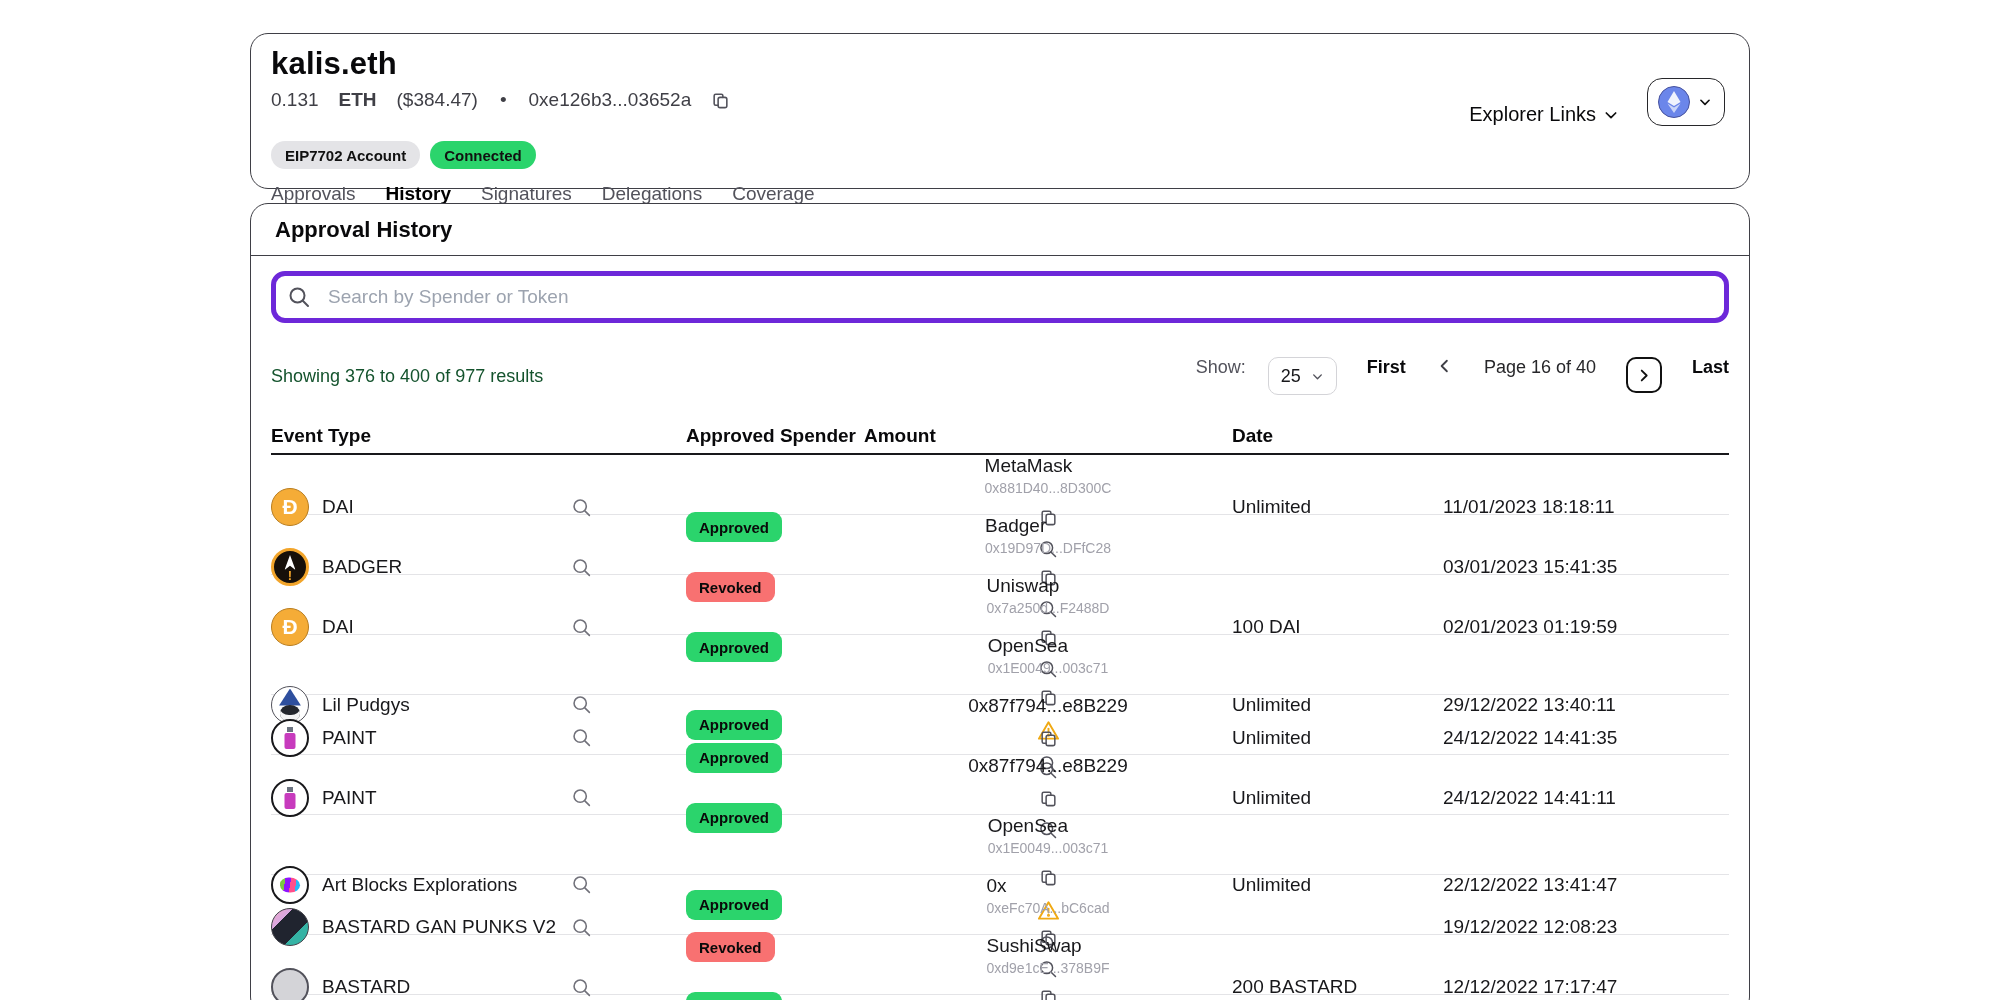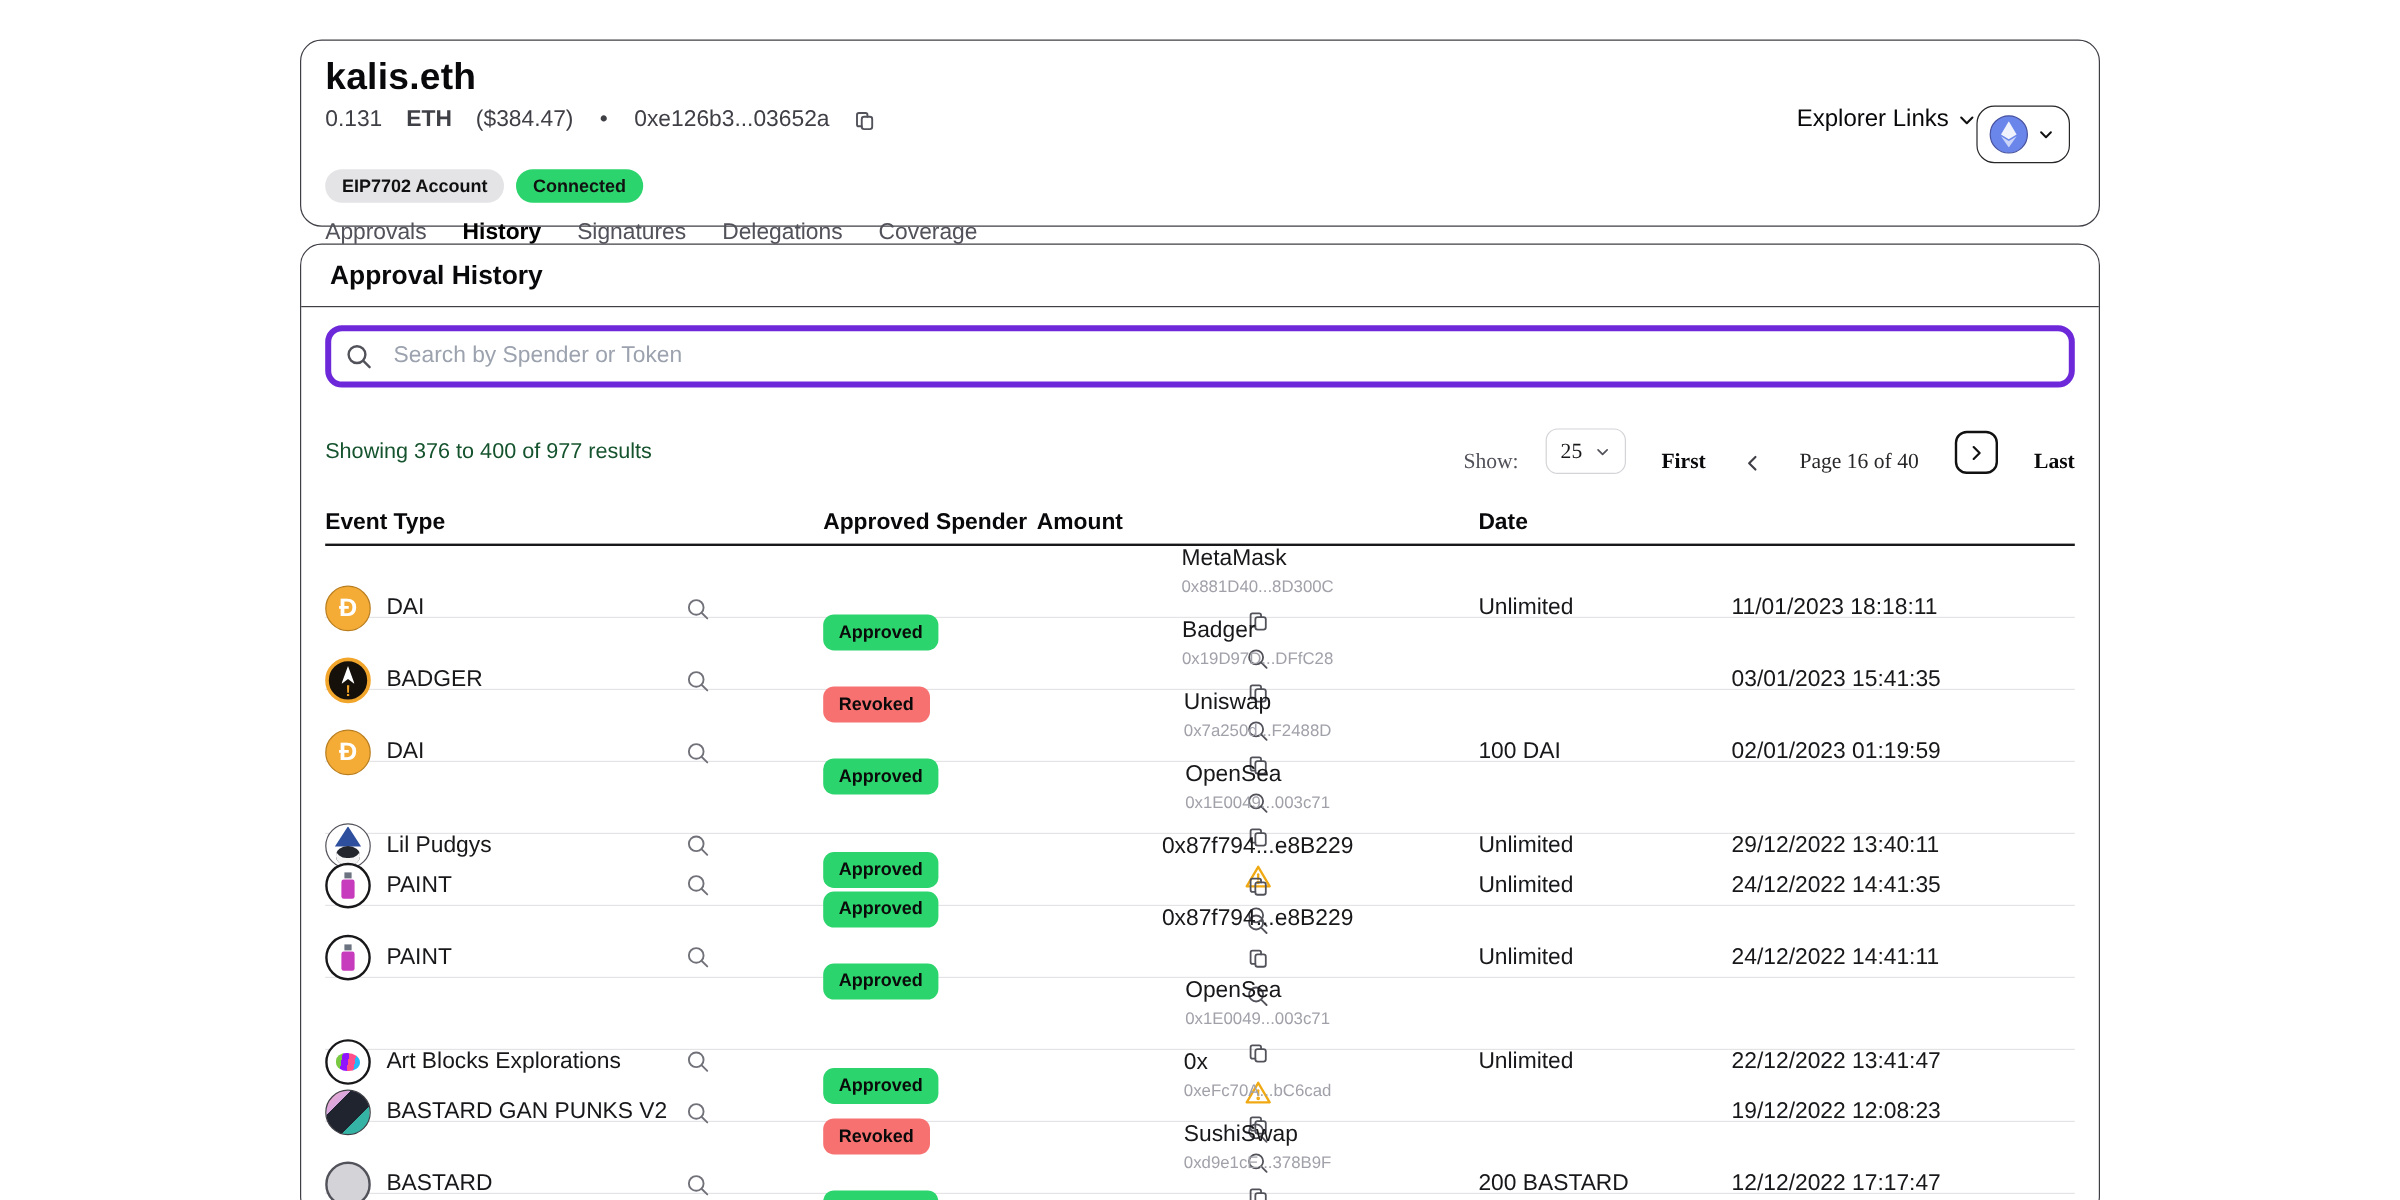--- a/index.html
+++ b/index.html
@@ -22,42 +22,42 @@
   .subtitle .sep { margin:0 2px; }
   .icon-btn { background:none; border:none; padding:0; cursor:pointer; display:inline-flex; align-items:center; color:#52525b; }
   .badges { margin-top:10px; display:flex; gap:10px; }
   .badge { height:28px; padding:12px 14px; border-radius:14px; display:inline-flex; align-items:center;
            font-size:15px; font-weight:700; color:#111;margin-top:20px; }
   .badge.neutral { background:var(--badge-gray,#e4e4e7); }
   .badge.success { background:var(--green,#2bd46c); }
   .tabs { margin-top:14px; display:flex; gap:30px; font-size:19px; }
   .tab { color:#52525b; padding-bottom:9px; cursor:pointer; }
   .tab.active { color:#000; font-weight:700; border-bottom:3px solid #000; }
-  .header-right { position:absolute; right:24px; top:54px; display:flex; align-items:flex-start; }
+  .header-right { position:absolute; right:24px; top:44px; display:flex; align-items:flex-end; gap:28px; }
   .explorer-links { display:flex; align-items:center; gap:7px; font-size:20px; color:#09090b; cursor:pointer; }
   .network-select { display:flex; align-items:center; gap:8px; width:78px; height:48px; border:1px solid #27272a;
                     border-radius:15px; background:#fff; padding:0 10px; cursor:pointer; }
   .eth-circle { width:32px; height:32px; border-radius:50%; background:var(--eth-blue,#6b86ea);
                 border:1px solid #47529e; display:flex; align-items:center; justify-content:center; }
 
   
   .table-card { top:203px; height:812px; }
   .panel-title-row { height:52px; display:flex; align-items:center; padding:0 24px; border-bottom:1px solid #3f3f46; }
   .panel-title { margin:0; font-size:22px; font-weight:700; color:#09090b; }
   .search-wrap { position:relative; margin:15px 20px 0; }
   .search-wrap input {
     width:100%; height:52px; border:5px solid #6d28d9; border-radius:14px; padding:0 16px 0 52px;
     font-size:19px; font-family:inherit; color:#18181b; outline:none;
   }
   .search-wrap input::placeholder { color:#9ca3af; }
   .search-wrap .search-glyph { position:absolute; left:16px; top:14px; color:#52525b; }
 
   .results-row { margin:34px 20px 0; display:flex; align-items:center; justify-content:space-between; }
   .summary { font-size:18px; color:#14532d; }
-  .pager { display:flex; align-items:flex-end; gap:30px;font-family:Liberation Serif, serif; }
+  .pager { display:flex; align-items:flex-start; gap:30px; }
   .show-label { font-size:18px; color:#52525b; }
   .page-size-select { margin-left:-8px; display:flex; align-items:center; gap:10px; height:38px; padding:0 12px;
                       border:1px solid #d4d4d8; border-radius:10px; font-size:18px; color:#18181b; cursor:pointer; }
   .pager-link { font-size:18px; font-weight:600; color:#09090b; cursor:pointer; }
   .pager-chevron { display:flex; align-items:center; color:#3f3f46; cursor:pointer; }
   .page-indicator { font-size:18px; color:#27272a; }
   .next-btn { width:36px; height:36px; border:2px solid #111; border-radius:10px; background:#fff;
               display:flex; align-items:center; justify-content:center; cursor:pointer; color:#111; }
 
   .grid { display:grid; grid-template-columns:415px 178px 368px 211px 286px; align-items:center; }

